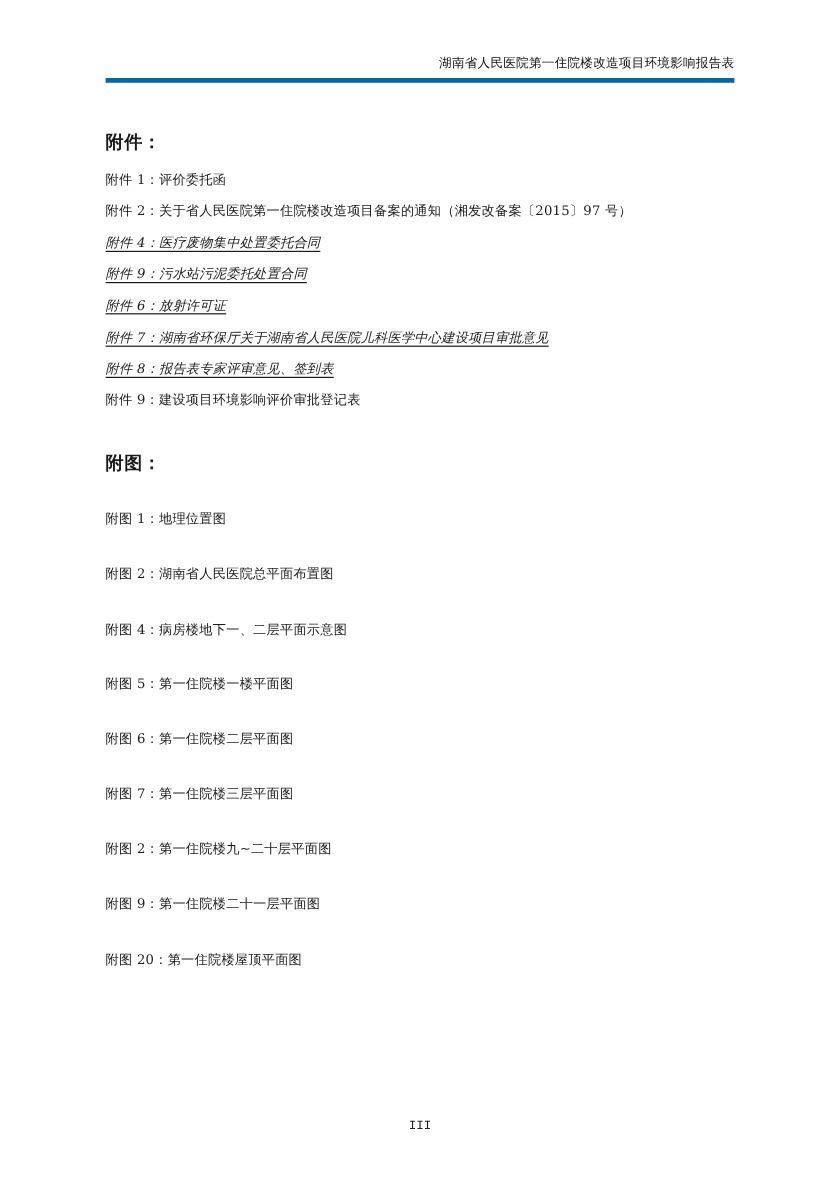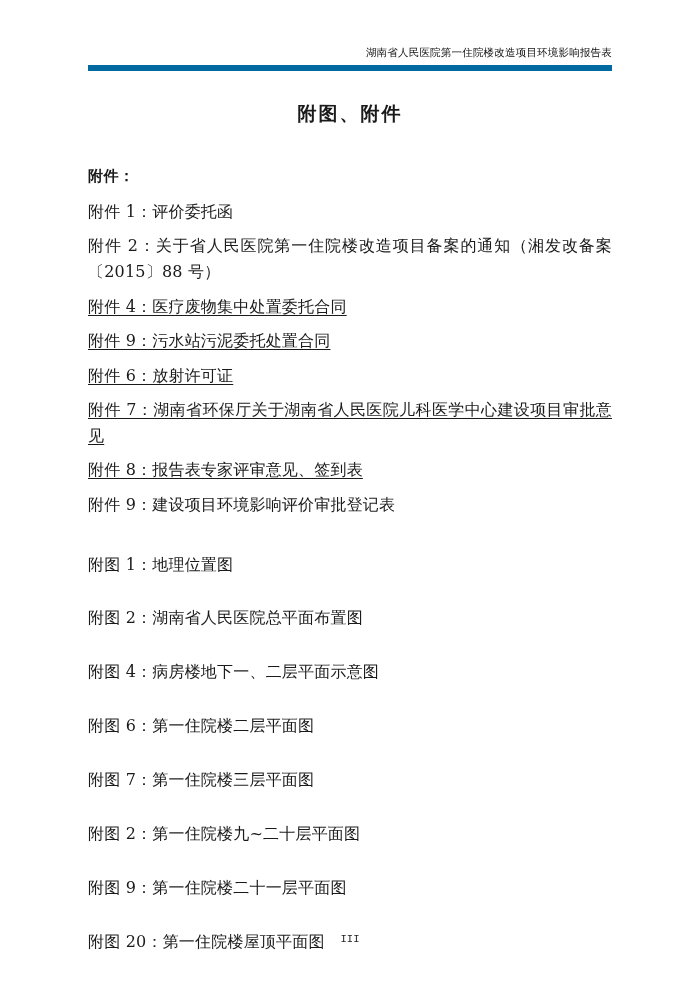--- a/index.html
+++ b/index.html
@@ -23,50 +23,51 @@
     height: 989px;
     box-sizing: border-box;
     padding: 46px 88px 30px 88px;
   }
   .header {
     text-align: right;
     font-size: 10.5px;
     letter-spacing: 0.2px;
     color: #111;
     padding-bottom: 5px;
-    border-bottom: 6px solid #0369a1;
+    border-bottom: 4px solid #0369a1;
     font-family: "DejaVu Serif", "Liberation Serif", serif;
   }
   .doc-title {
     text-align: center;
     font-size: 19px;
     font-weight: bold;
     letter-spacing: 2px;
     margin-top: 30px;
     margin-bottom: 0;
   }
   .section {
     margin-top: 40px;
   }
   .section-heading {
     font-size: 15px;
     font-weight: bold;
     letter-spacing: 0.5px;
     margin-bottom: 13px;
   }
   .entry {
-    font-size: 16px;
+    font-size: 11px;
     line-height: 1.62;
     margin-bottom: 8.5px;
     letter-spacing: 0.2px;
     text-align: justify;
   }
   .entry.underline {
     text-decoration: underline;
     text-underline-offset: 3px;
+    font-style: italic;
   }
   .entry.justify-spread {
     text-align: justify;
     text-justify: inter-ideograph;
   }
   .section-two {
     margin-top: 34px;
   }
   .section-two .entry {
     margin-bottom: 8px;
@@ -83,40 +84,41 @@
     font-family: Liberation Mono, monospace;
   }
 </style>
 </head>
 <body>
 
 <div class="page">
 
   <div class="header">湖南省人民医院第一住院楼改造项目环境影响报告表</div>
 
-  <h1 class="doc-title">附图、附件</h1>
 
   <div class="section">
     <div class="section-heading">附件：</div>
 
     <div class="entry">附件 1：评价委托函</div>
-    <div class="entry">附件 2：关于省人民医院第一住院楼改造项目备案的通知（湘发改备案〔2015〕88 号）</div>
+    <div class="entry">附件 2：关于省人民医院第一住院楼改造项目备案的通知（湘发改备案〔2015〕97 号）</div>
     <div class="entry underline">附件 4：医疗废物集中处置委托合同</div>
     <div class="entry underline">附件 9：污水站污泥委托处置合同</div>
     <div class="entry underline">附件 6：放射许可证</div>
     <div class="entry underline">附件 7：湖南省环保厅关于湖南省人民医院儿科医学中心建设项目审批意见</div>
     <div class="entry underline">附件 8：报告表专家评审意见、签到表</div>
     <div class="entry">附件 9：建设项目环境影响评价审批登记表</div>
   </div>
 
   <div class="section section-two">
+    <div class="section-heading">附图：</div>
 
     <div class="entry">附图 1：地理位置图</div>
     <div class="entry">附图 2：湖南省人民医院总平面布置图</div>
     <div class="entry">附图 4：病房楼地下一、二层平面示意图</div>
+    <div class="entry">附图 5：第一住院楼一楼平面图</div>
     <div class="entry">附图 6：第一住院楼二层平面图</div>
     <div class="entry">附图 7：第一住院楼三层平面图</div>
     <div class="entry">附图 2：第一住院楼九~二十层平面图</div>
     <div class="entry">附图 9：第一住院楼二十一层平面图</div>
     <div class="entry">附图 20：第一住院楼屋顶平面图</div>
   </div>
 
   <div class="footer">III</div>
 
 </div>

